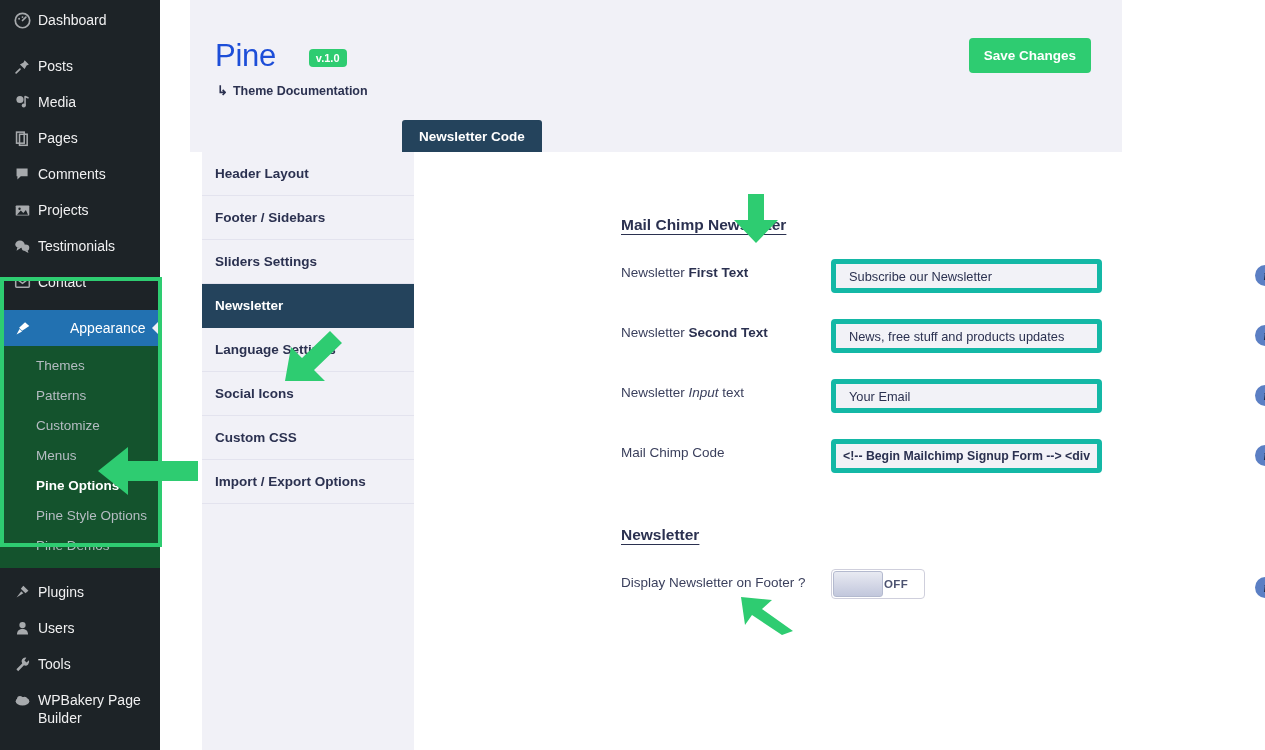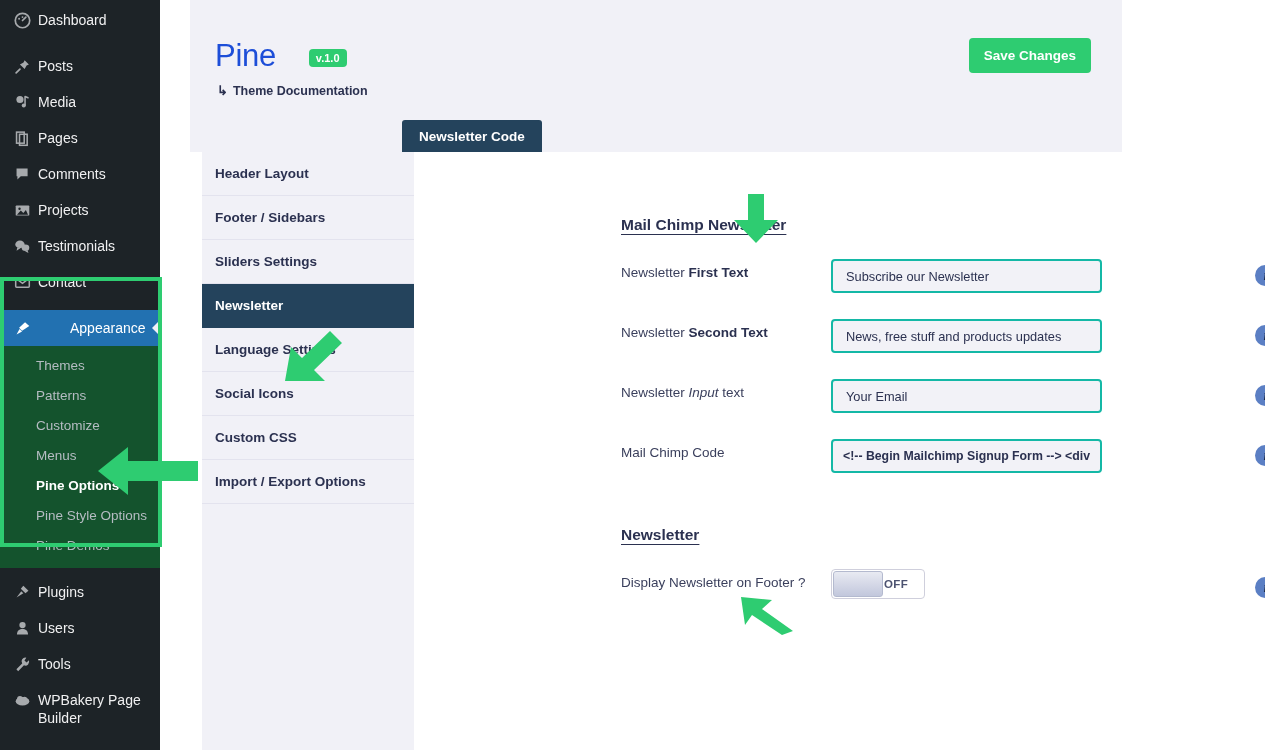--- a/index.html
+++ b/index.html
@@ -161,21 +161,21 @@
     position: absolute; left: 207px; top: 6px;
     font-size: 13.5px; color: #3a3f5c;
     white-space: nowrap;
   }
   .row-label b { color: #2b3150; }
   .row-label i { font-style: italic; }
   .field {
     position: absolute; left: 417px; top: 0;
     width: 271px; height: 34px;
     background: #f2f2f7;
-    border: 2px solid #14b8a6;
+    border: 5px solid #14b8a6;
     border-radius: 4px;
     display: flex; align-items: center;
     padding: 0 13px;
     font-size: 12.8px; color: #2b3150;
     white-space: nowrap; overflow: hidden;
   }
   .field.code { justify-content: center; font-weight: bold; font-size: 12.3px; }
   .info-ico {
     position: absolute; left: 841px; top: 6px;
     width: 21px; height: 21px;

